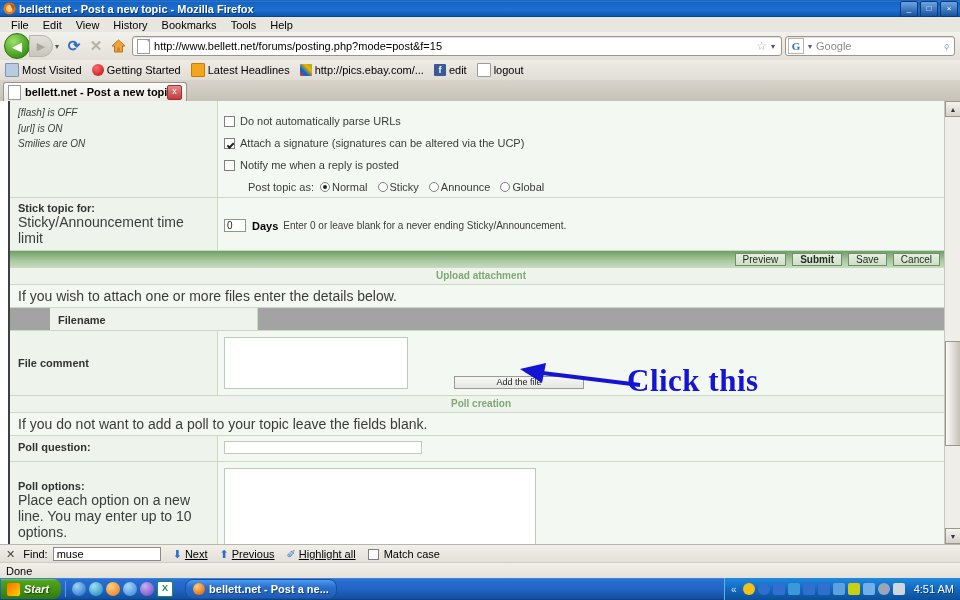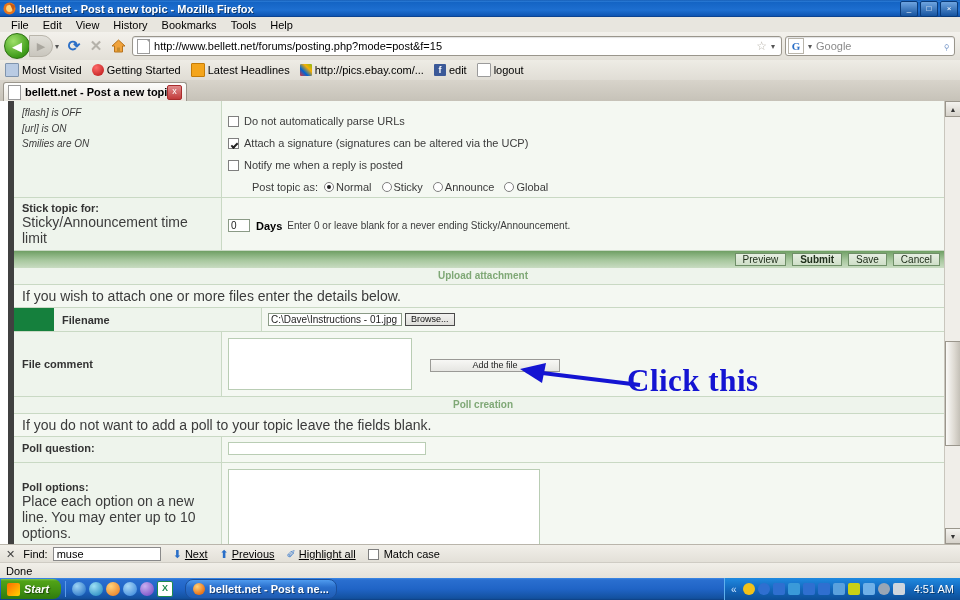--- a/index.html
+++ b/index.html
@@ -120,22 +120,22 @@
   .content{
     position:absolute;left:0;top:101px;width:960px;height:443px;
     background:#dedad2;overflow:hidden;
   }
   .page{
     position:absolute;left:0;top:0;width:944px;height:443px;
     background:#ffffff;overflow:hidden;
   }
   .forum{
     position:absolute;left:8px;top:0;width:946px;
-    background:#15803d;
-    border-left:6px solid #404040;border-right:2px solid #7aa86f;
+    background:#a3a3a3;
+    border-left:2px solid #404040;border-right:2px solid #7aa86f;
     box-sizing:border-box;
   }
   .row{display:flex;border-bottom:1px solid #c9d9c4;}
   .cellL{
     width:208px;flex:none;box-sizing:border-box;padding:4px 8px;
     background:#eef4ec;border-right:1px solid #c9d9c4;
   }
   .cellR{flex:1;box-sizing:border-box;padding:4px 6px;background:#f4f8f2;}
   .lbl{font-weight:bold;color:#333;font-size:11px;}
   .sub{color:#3c3c3c;font-size:14px;}
@@ -427,31 +427,27 @@
           <span class="btn">Cancel</span>
         </div>
 
         <div class="sectitle">Upload attachment</div>
         <div class="note">If you wish to attach one or more files enter the details below.</div>
 
         <div class="row">
           <div class="cellL" style="padding-top:6px;margin-left:40px;">
             <div class="lbl">Filename</div>
           </div>
-          <div class="cellR" style="display:flex;align-items:center;padding-top:5px;padding-bottom:5px;">
-            <span class="txtin">C:\Dave\Instructions - 01.jpg</span>
-            <span class="browsebtn">Browse...</span>
-          </div>
         </div>
 
         <div class="row">
           <div class="cellL" style="display:flex;align-items:center;">
             <div class="lbl">File comment</div>
           </div>
-          <div class="cellR" style="display:flex;align-items:center;padding-top:6px;padding-bottom:6px;">
+          <div class="cellR" style="display:flex;align-items:flex-end;padding-top:6px;padding-bottom:6px;gap:28px;">
             <span class="ta"></span>
             <span class="addbtn" style="margin-left:18px;margin-top:3px;">Add the file</span>
           </div>
         </div>
 
         <div class="sectitle">Poll creation</div>
         <div class="note">If you do not want to add a poll to your topic leave the fields blank.</div>
 
         <div class="row">
           <div class="cellL" style="padding-top:5px;">

